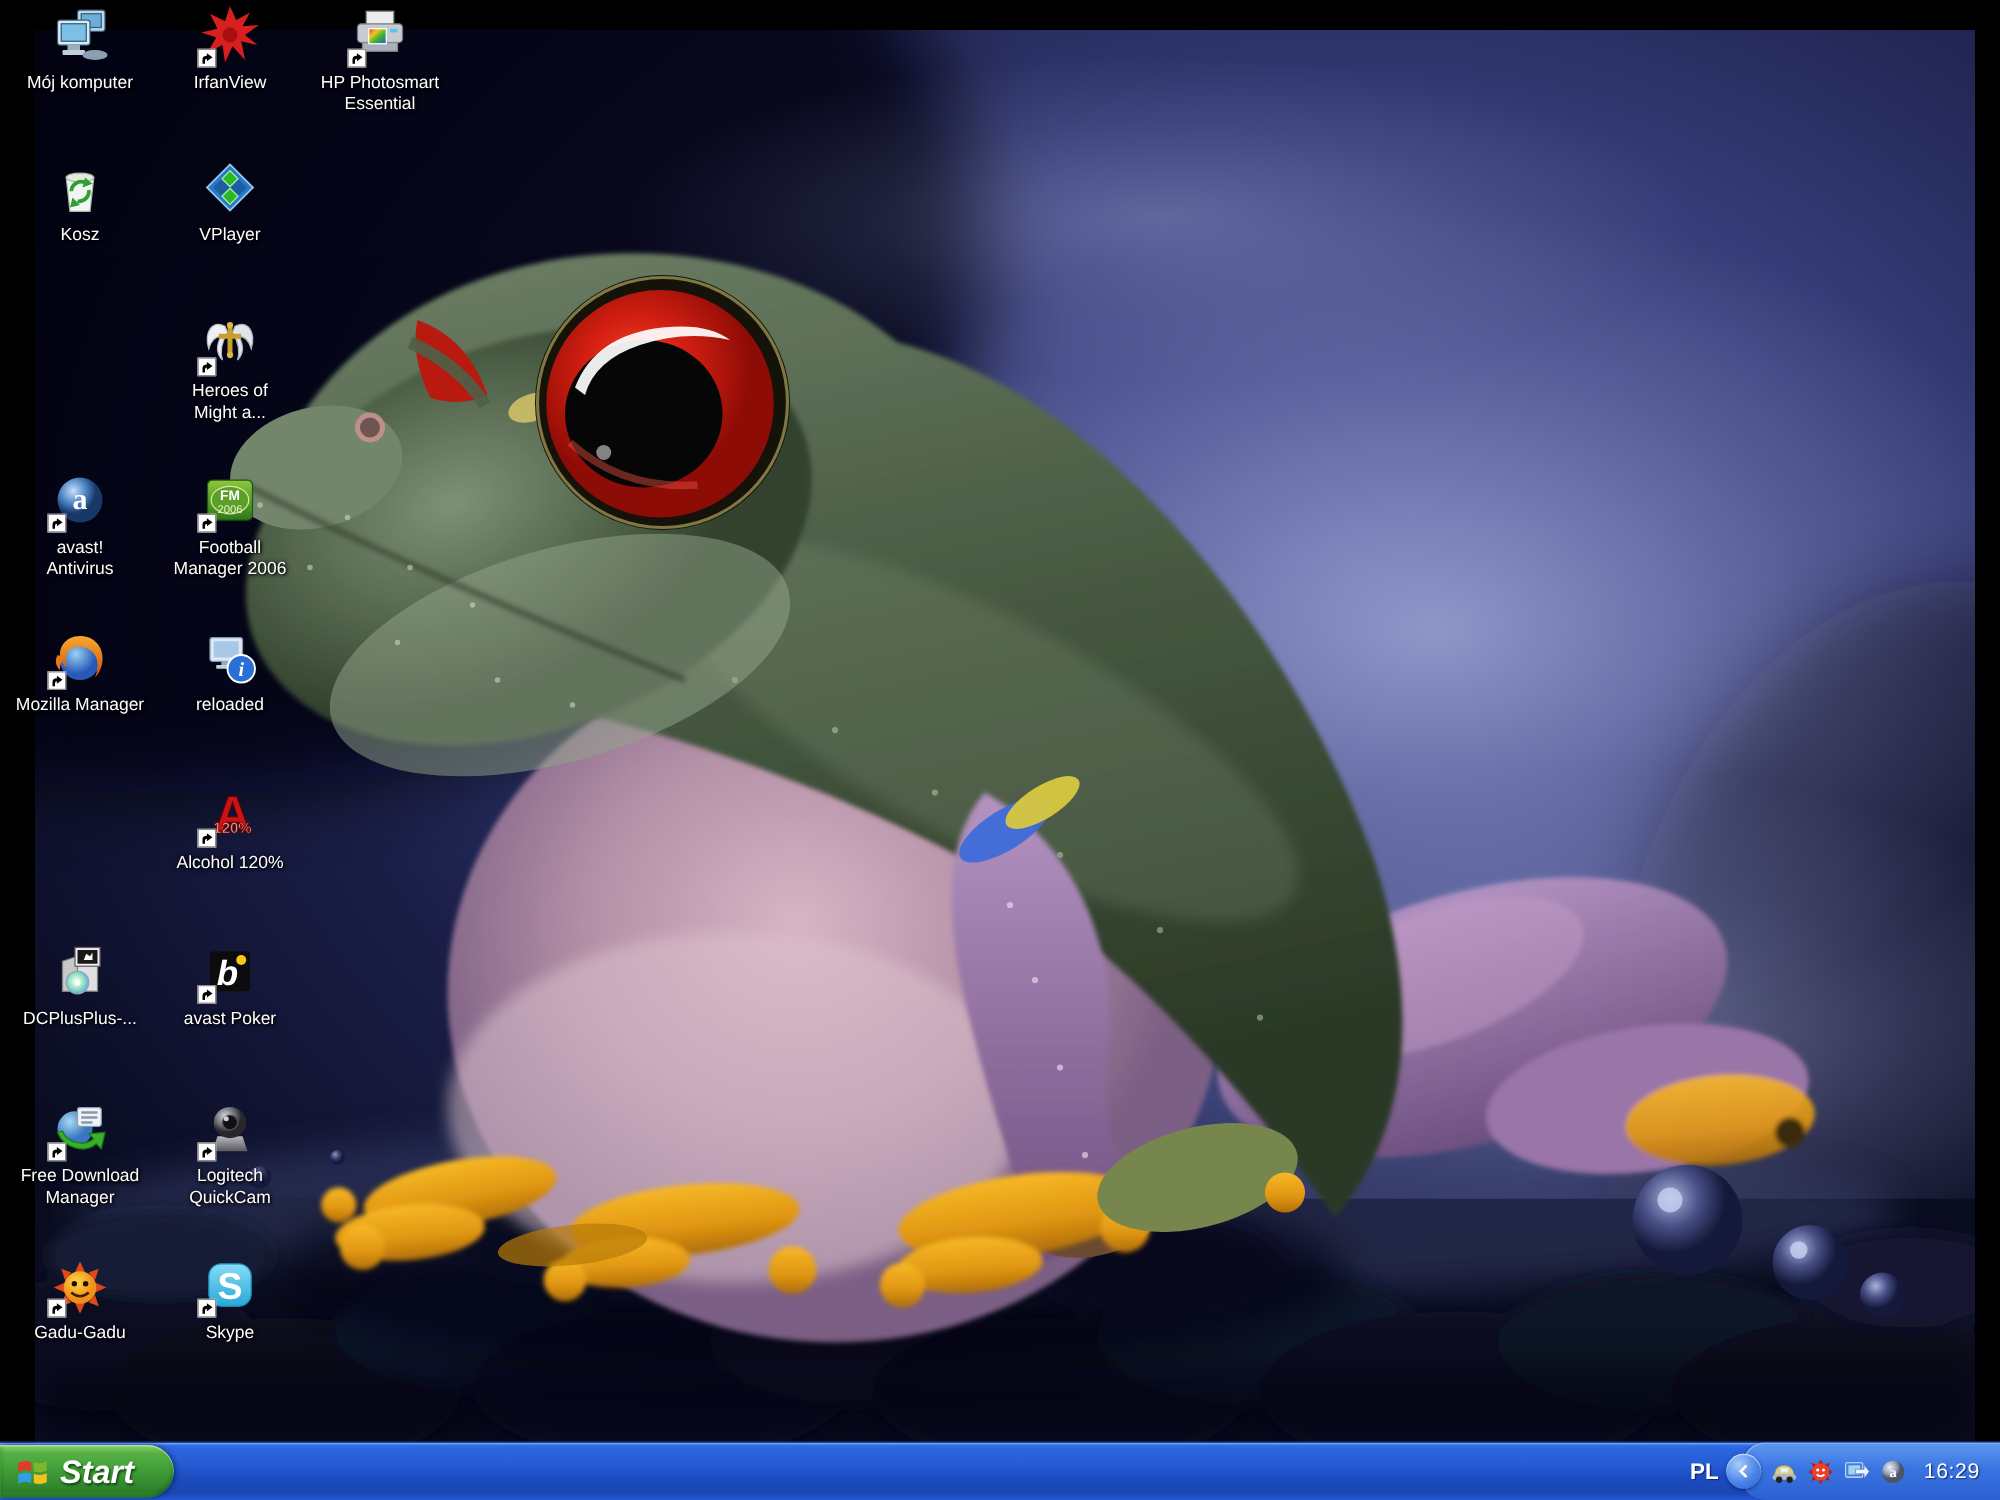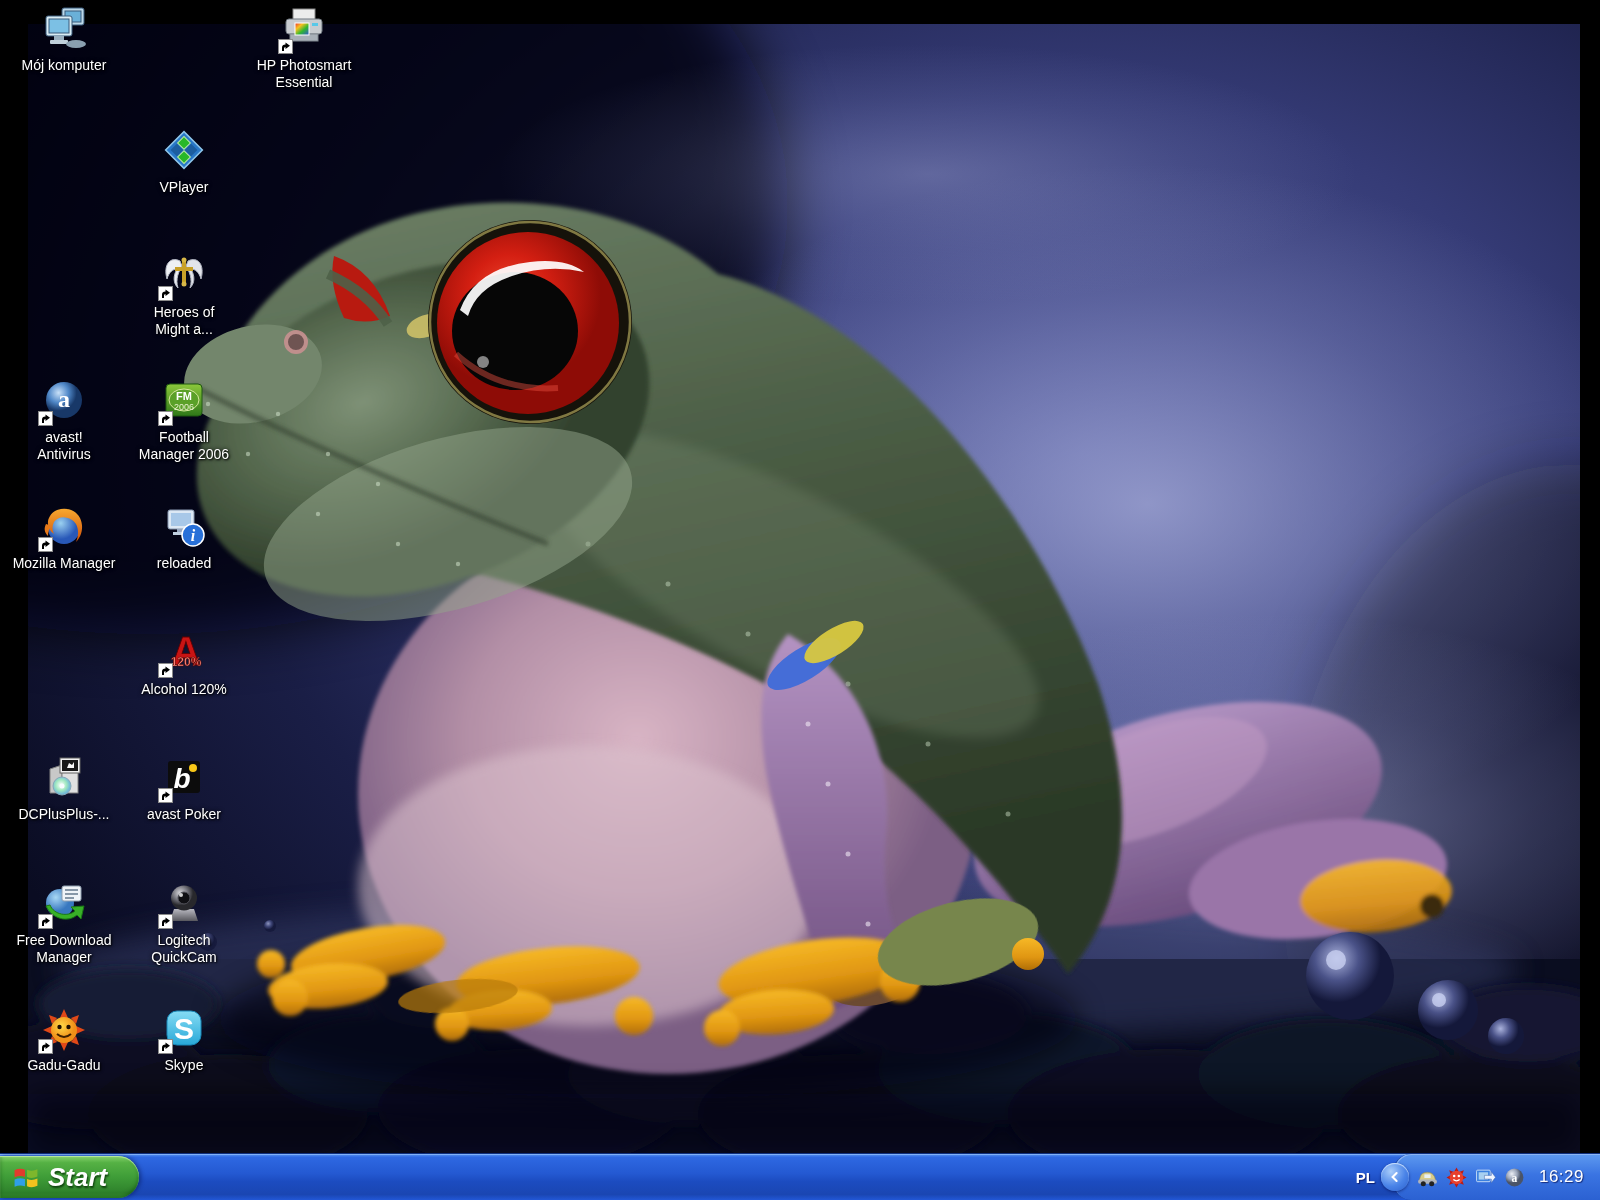--- a/index.html
+++ b/index.html
@@ -50,21 +50,21 @@
     box-shadow:inset 0 1px 1px #b8eaa0, inset 0 -2px 4px rgba(0,50,0,.45), 2px 0 4px rgba(0,10,60,.45);
     cursor:pointer;
   }
   .start-flag{width:28px;height:27px;}
   .start-text{
     font-size:26px;font-weight:bold;font-style:italic;color:#fff;
     text-shadow:1px 2px 2px rgba(0,40,0,.75);padding-right:2px;
   }
   .tb-space{flex:1;}
   .lang{
-    color:#fff;font-size:15px;font-weight:bold;margin:0 18px 0 0;
+    color:#fff;font-size:18px;font-weight:bold;margin:0 18px 0 0;
     text-shadow:1px 1px 1px rgba(0,0,60,.6);cursor:pointer;
   }
   .tray{
     height:46px;display:flex;align-items:center;gap:8px;
     padding:0 6px 0 4px;
     background:linear-gradient(to bottom,#5e9af0 0%,#3a74e2 45%,#2b61d2 100%);
     border-left:1px solid #163f9c;border-radius:18px 0 0 18px;
     box-shadow:inset 1px 1px 0 #8ab4f4;
   }
   .chevron-btn{
@@ -279,20 +279,33 @@
             <rect x="9" y="15" width="20" height="14" fill="#7cc0e4"></rect>
         </g>
         <rect x="14" y="32" width="10" height="4" fill="#9ab0c0"></rect>
           <rect x="10" y="36" width="18" height="4" rx="1" fill="#c0d0da"></rect>
         <ellipse cx="36" cy="40" rx="10" ry="4" fill="#8aa0b0"></ellipse>
       </svg>
     </div>
     <div class="icon-label">Mój komputer</div>
   </div>
 
+  <div class="cell" style="left:2px;top:126px">
+    <div class="iconwrap">
+      <svg viewBox="0 0 48 48">
+        <path d="M13,16 L35,16 L32,43 L16,43 Z" fill="#f2f6f2" stroke="#a8b8a8"></path>
+        <ellipse cx="24" cy="16" rx="11" ry="3.5" fill="#e0ece0" stroke="#a8b8a8"></ellipse>
+        <path d="M17,27 A8,8 0 0 1 28,20" stroke="#2f9e33" stroke-width="3" fill="none"></path>
+        <polygon points="28,16 34,21 26,24" fill="#2f9e33"></polygon>
+        <path d="M31,26 A8,8 0 0 1 22,35" stroke="#2f9e33" stroke-width="3" fill="none"></path>
+        <polygon points="18,32 16,40 24,38" fill="#2f9e33"></polygon>
+      </svg>
+    </div>
+    <div class="icon-label">Kosz</div>
+  </div>
 
 
   <div class="cell" style="left:2px;top:376px">
     <div class="iconwrap">
       <svg viewBox="0 0 48 48">
         <defs>
             <radialGradient id="avG" cx="35%" cy="30%">
               <stop offset="0%" stop-color="#c8e0f8"></stop>
               <stop offset="55%" stop-color="#5088c8"></stop>
               <stop offset="100%" stop-color="#183868"></stop>
@@ -412,20 +425,34 @@
       </svg>
       <span class="sc">
           <svg viewBox="0 0 13 13">
             <path d="M3,11 L3,7.5 Q3,4.5 6.5,4.5 L6.5,2.5 L11,5.8 L6.5,9 L6.5,7 Q5,7 5,8.6 L5,11 Z" fill="#000"></path>
           </svg>
         </span>
     </div>
     <div class="icon-label">Gadu-Gadu</div>
   </div>
 
+  <div class="cell" style="left:122px;top:4px">
+    <div class="iconwrap">
+      <svg viewBox="0 0 48 48">
+        <polygon points="24,1 29,12 40,6 34,17 47,16 36,24 46,32 33,29 36,44 26,33 20,46 18,32 6,38 13,26 1,22 14,19 8,7 20,13" fill="#d81f1f"></polygon>
+        <circle cx="24" cy="24" r="6" fill="#a80f0f"></circle>
+      </svg>
+      <span class="sc">
+          <svg viewBox="0 0 13 13">
+            <path d="M3,11 L3,7.5 Q3,4.5 6.5,4.5 L6.5,2.5 L11,5.8 L6.5,9 L6.5,7 Q5,7 5,8.6 L5,11 Z" fill="#000"></path>
+          </svg>
+        </span>
+    </div>
+    <div class="icon-label">IrfanView</div>
+  </div>
 
   <div class="cell" style="left:122px;top:126px">
     <div class="iconwrap">
       <svg viewBox="0 0 48 48">
         <g transform="rotate(45 24 24)">
           <rect x="11" y="11" width="26" height="26" fill="#2878c8" stroke="#8ec6ea" stroke-width="1.5"></rect>
           <rect x="14.5" y="14.5" width="9" height="9" fill="#28b828" stroke="#b8e8a0"></rect>
           <rect x="24.5" y="24.5" width="9" height="9" fill="#28b828" stroke="#b8e8a0"></rect>
           <rect x="14.5" y="24.5" width="9" height="9" fill="#1c5ea0"></rect>
           <rect x="24.5" y="14.5" width="9" height="9" fill="#1c5ea0"></rect>

